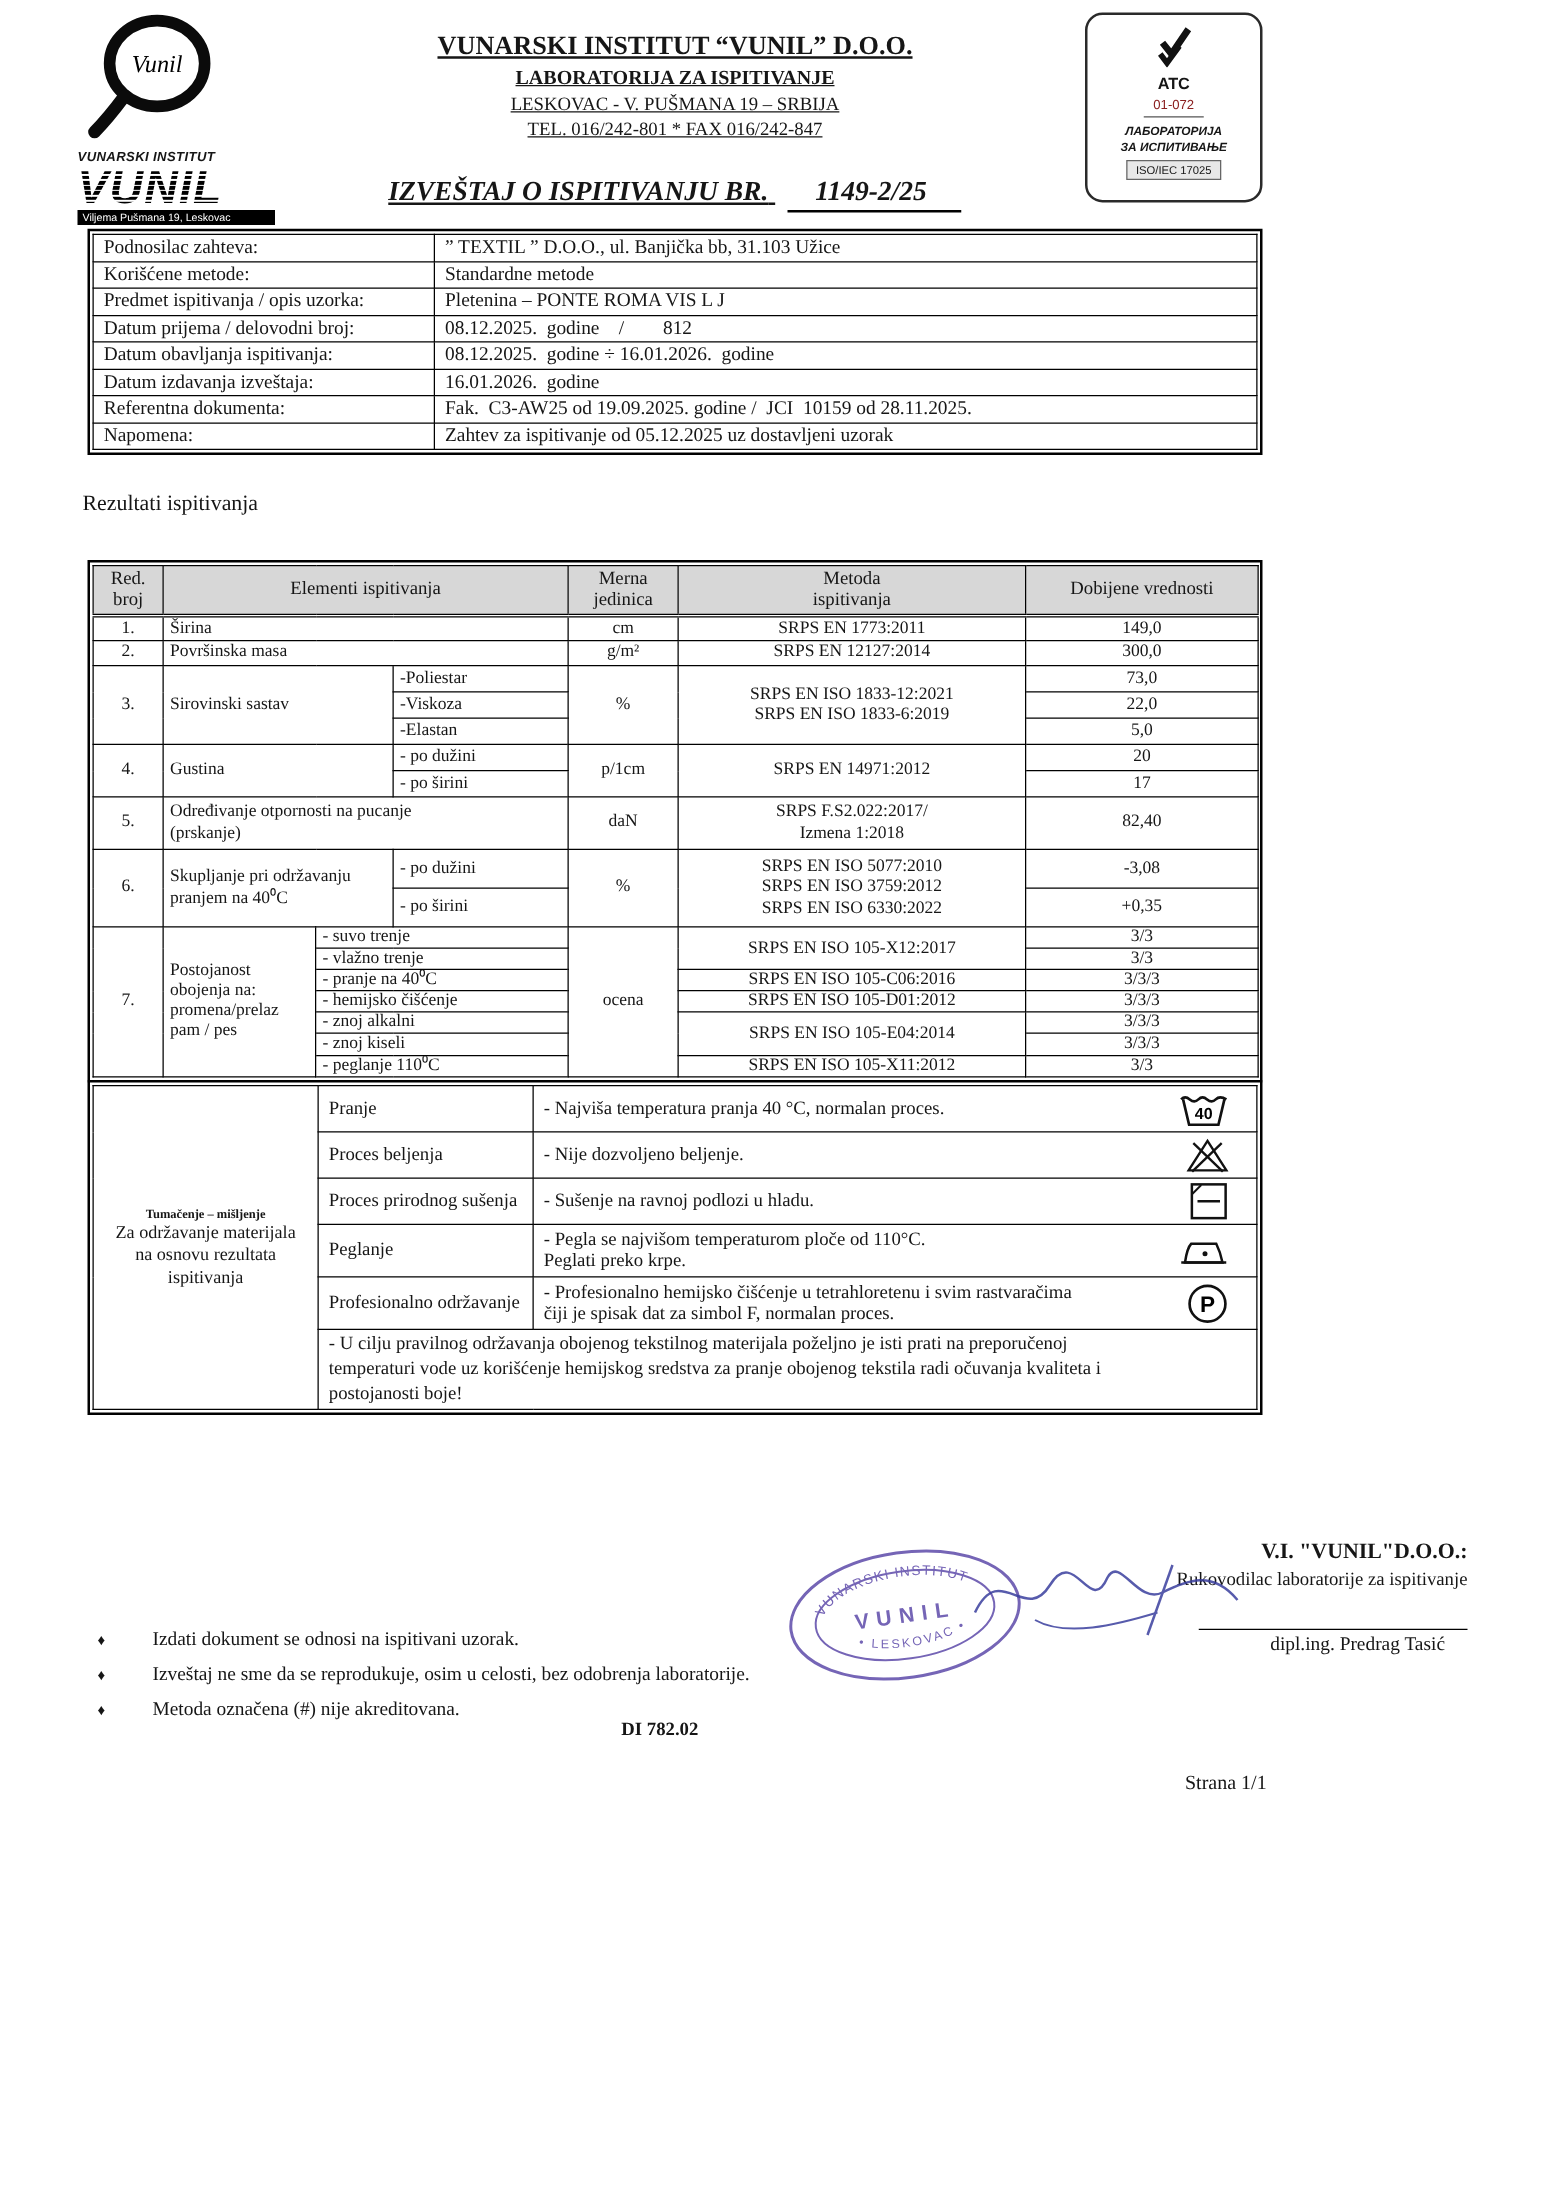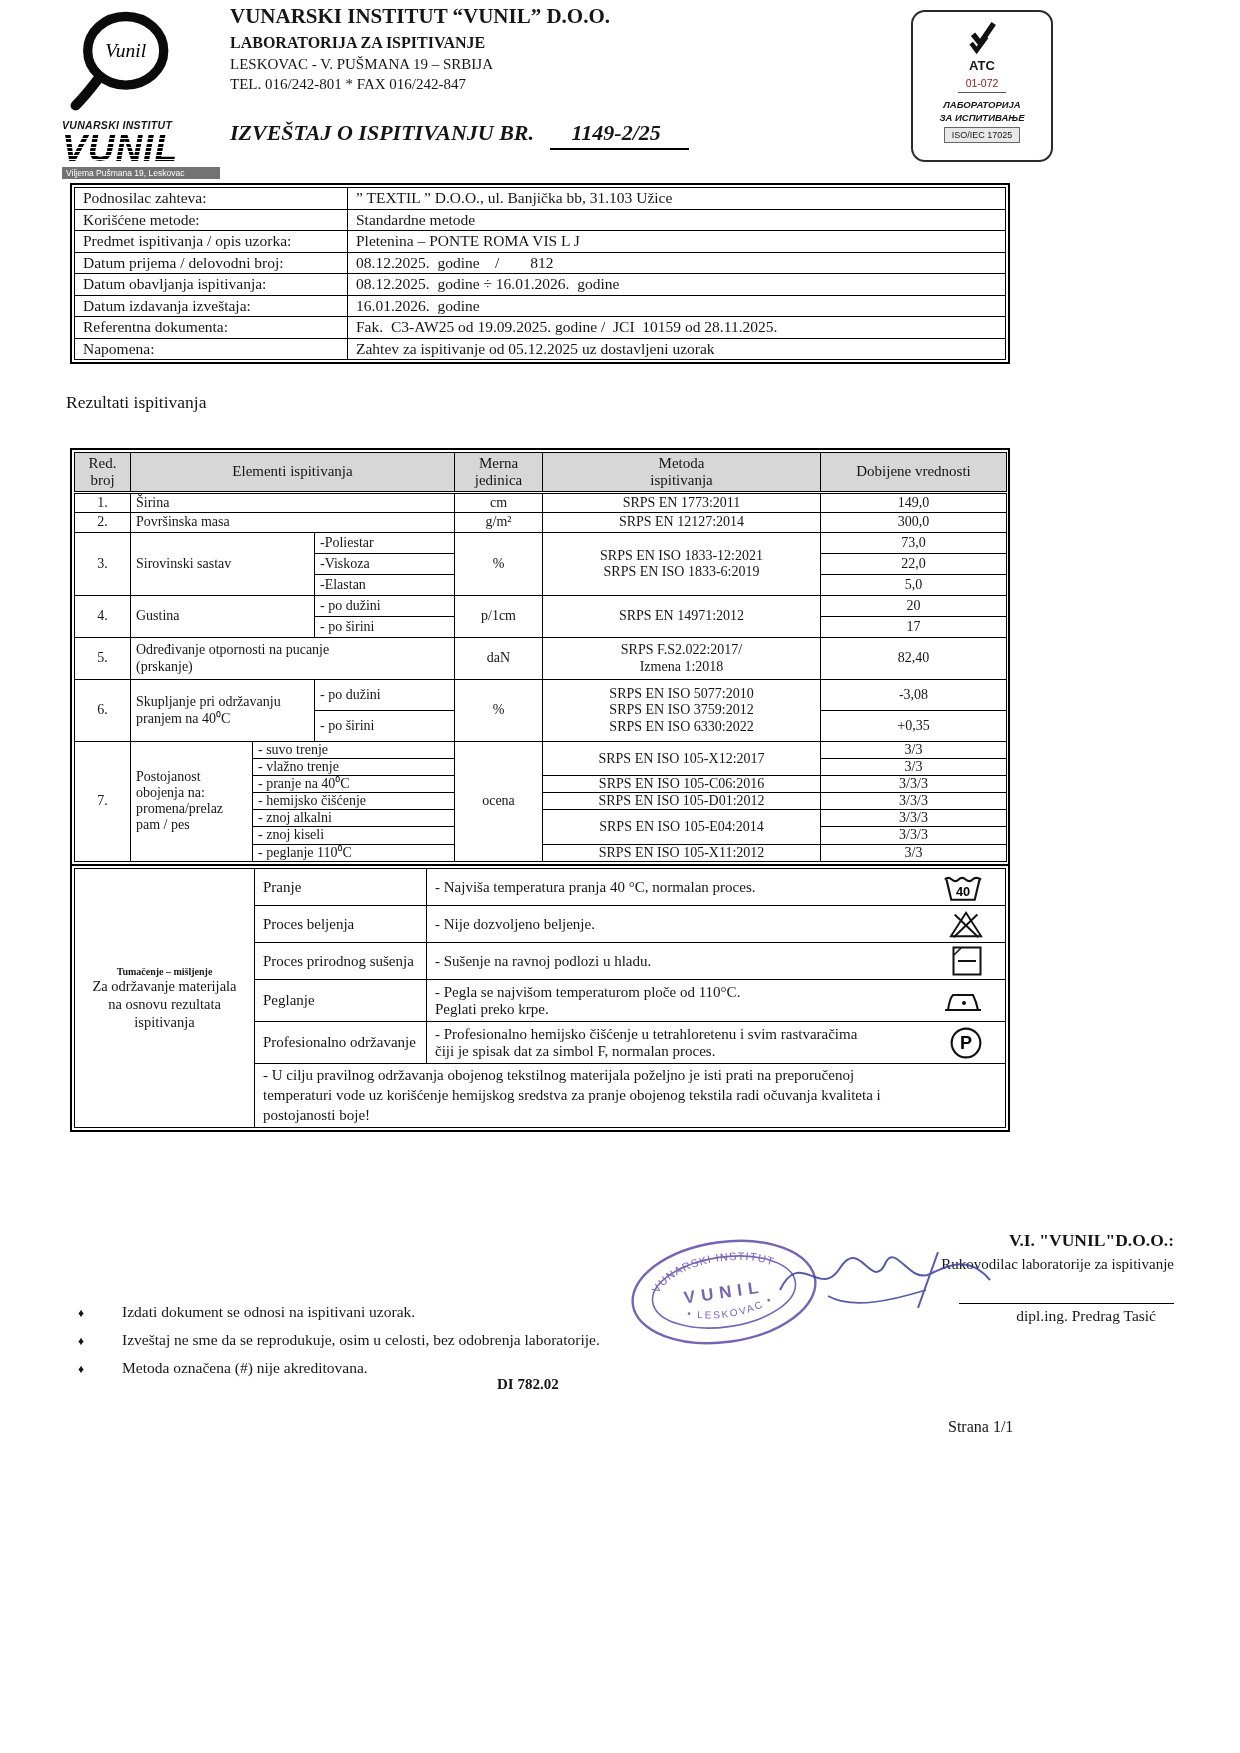--- a/index.html
+++ b/index.html
@@ -9,33 +9,33 @@
   
   .logo-block{position:absolute;left:62px;top:10px;width:170px;}
   .logo-small{font-family:"Liberation Sans",sans-serif;font-style:italic;font-weight:bold;
               font-size:10.5px;margin-top:3px;letter-spacing:.3px;}
   .logo-name{font-family:"Liberation Sans",sans-serif;font-style:italic;font-weight:bold;
              font-size:37px;line-height:.95;letter-spacing:1px;color:#000;}
   @supports (-webkit-background-clip:text){
     .logo-name{background:repeating-linear-gradient(180deg,#000 0 3px,#fff 3px 4.2px);
                -webkit-background-clip:text;background-clip:text;color:transparent;}
   }
-  .logo-bar{background:#737373;color:#fff;font-family:"Liberation Sans",sans-serif;
+  .logo-bar{background:#000000;color:#fff;font-family:"Liberation Sans",sans-serif;
             font-size:8.5px;padding:1px 4px;width:150px;margin-top:1px;}
 
-  .header-center{position:absolute;left:230px;top:4px;width:620px;text-align:left;}
+  .header-center{position:absolute;left:230px;top:24px;width:620px;text-align:center;text-decoration:underline;}
   .org{font-size:21px;font-weight:bold;}
   .lab{font-size:16px;font-weight:bold;margin-top:5px;}
   .addr{font-size:15px;margin-top:4px;}
   .tel{font-size:15px;margin-top:3px;}
   .title-line{margin-top:27px;font-size:22px;font-weight:bold;font-style:italic;}
   .report-no{border-bottom:2.5px solid #000;padding:0 28px 2px 22px;margin-left:10px;display:inline-block;}
 
   .cert-box{position:absolute;left:868px;top:10px;width:142px;height:152px;border:2.5px solid #2a2a2a;
-            border-radius:14px;text-align:center;box-sizing:border-box;padding-top:6px;margin-left:43px;}
+            border-radius:14px;text-align:center;box-sizing:border-box;padding-top:6px;}
   .atc{font-family:"Liberation Sans",sans-serif;font-weight:bold;font-size:13px;margin-top:0;}
   .cert-code{font-family:"Liberation Sans",sans-serif;font-size:10.5px;color:#8b2020;
              border-bottom:1px solid #555;display:inline-block;padding:0 8px 3px;margin-top:1px;}
   .cert-line{font-family:"Liberation Sans",sans-serif;font-size:9.5px;font-weight:bold;margin-top:2px;font-style:italic;}
   .cert-line.first{margin-top:6px;}
   .iso-box{font-family:"Liberation Sans",sans-serif;font-size:9px;border:1px solid #666;
            background:#e8e8e8;display:inline-block;padding:2px 7px;margin-top:4px;}
 
   
   .tbl-wrap{position:absolute;left:70px;width:940px;border:2px solid #000;padding:2px;box-sizing:border-box;background:#fff;}

